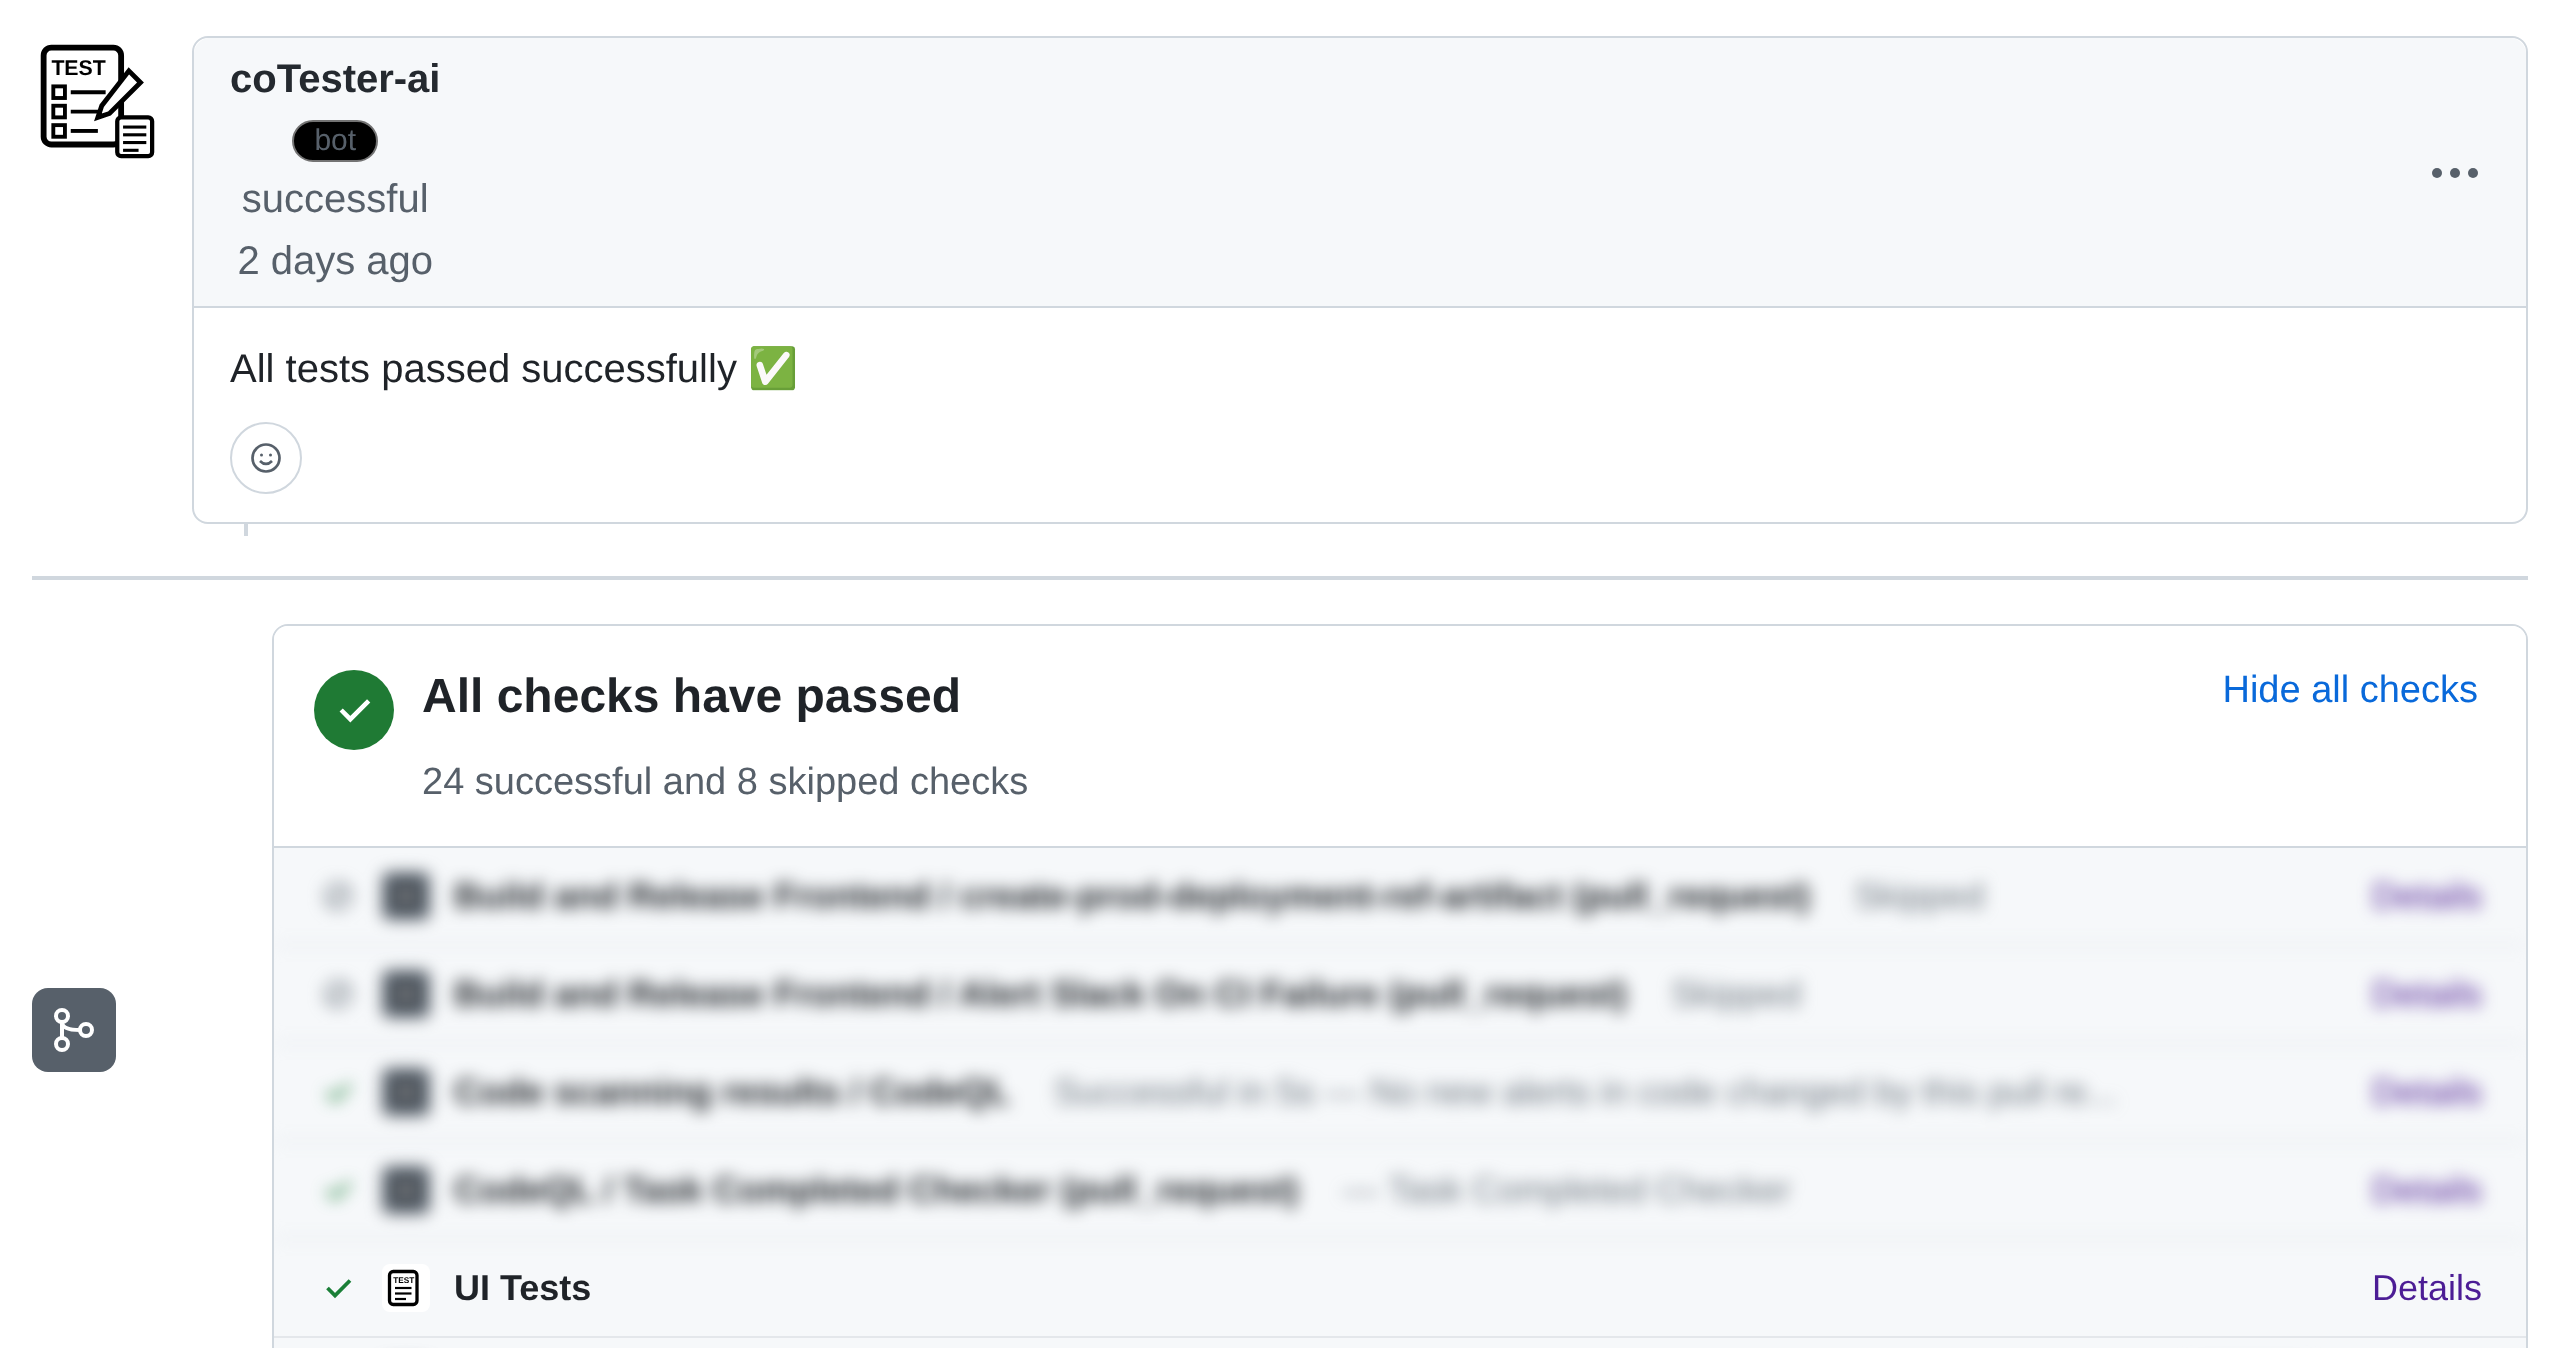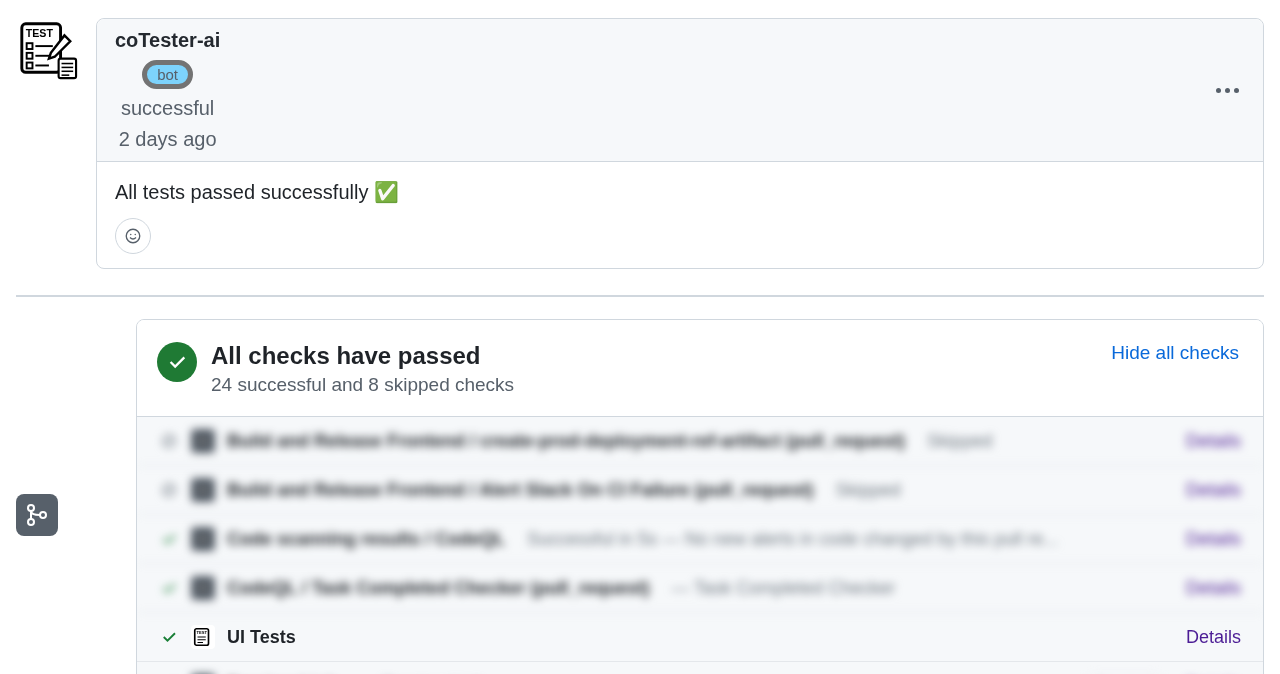--- a/index.html
+++ b/index.html
@@ -74,26 +74,26 @@
       color: #57606a;
       flex-direction: column;
     }
 
     .commenter-name {
       font-weight: 600;
       color: #24292f;
     }
 
     .bot-badge {
-      border: 5px solid #737373;
+      border: 1px solid #737373;
       border-radius: 999px;
       font-size: 15px;
       padding: 1px 10px;
       color: #57606a;
-      background: #7dd3fc;
+      background: #000000;
     }
 
     .kebab-btn {
       display: flex;
       gap: 4px;
       cursor: pointer;
       padding: 6px;
     }
     .kebab-btn span {
       width: 5px; height: 5px;
@@ -174,21 +174,21 @@
       background: #1f7a34;
       display: flex;
       align-items: center;
       justify-content: center;
       margin-right: 14px;
     }
     .checks-status-circle svg { width: 22px; height: 22px; stroke: #fff; fill: none; stroke-width: 2.5; }
 
     .checks-summary-text { flex: 1; }
     .checks-title { font-weight: 700; font-size: 24px; color: #1f2328; }
-    .checks-subtitle { font-size: 19px; color: #57606a; margin-top: 4px; }
+    .checks-subtitle { font-size: 19px; color: #57606a; margin-top: 18px; }
 
     .hide-all-link {
       color: #0969da;
       font-size: 19px;
       cursor: pointer;
       white-space: nowrap;
     }
 
     .checks-list {
       border-top: 1px solid #d0d7de;

